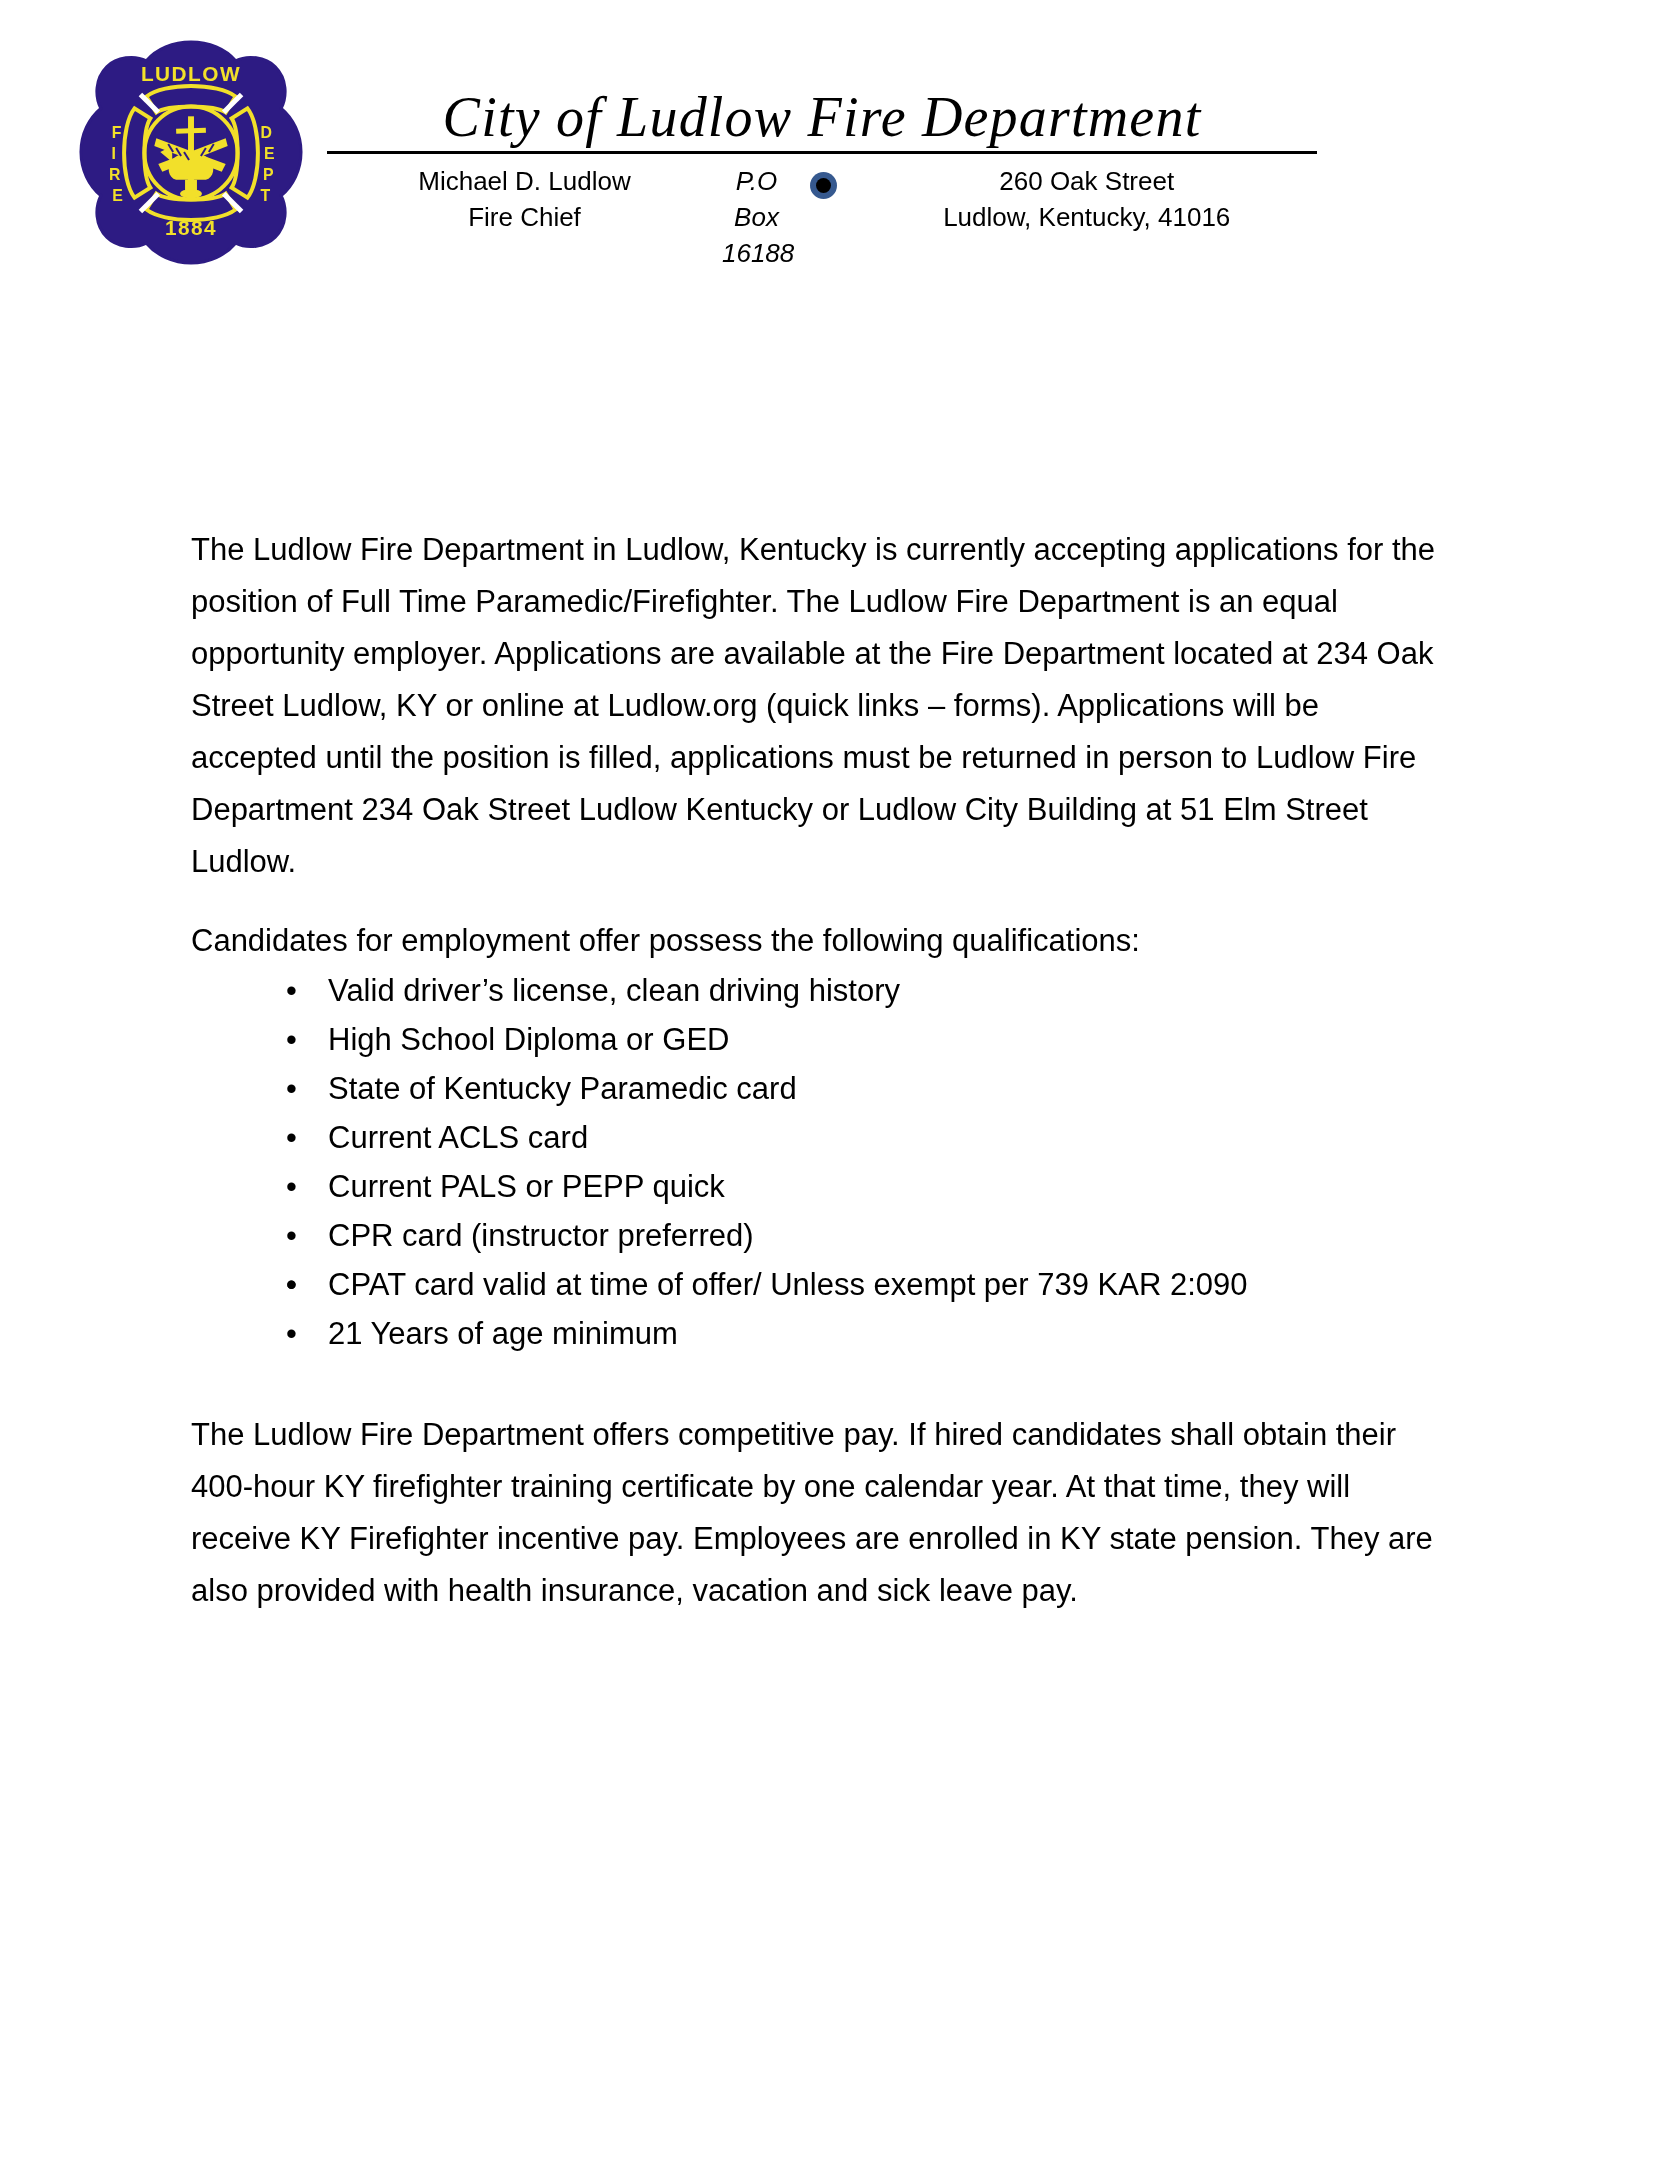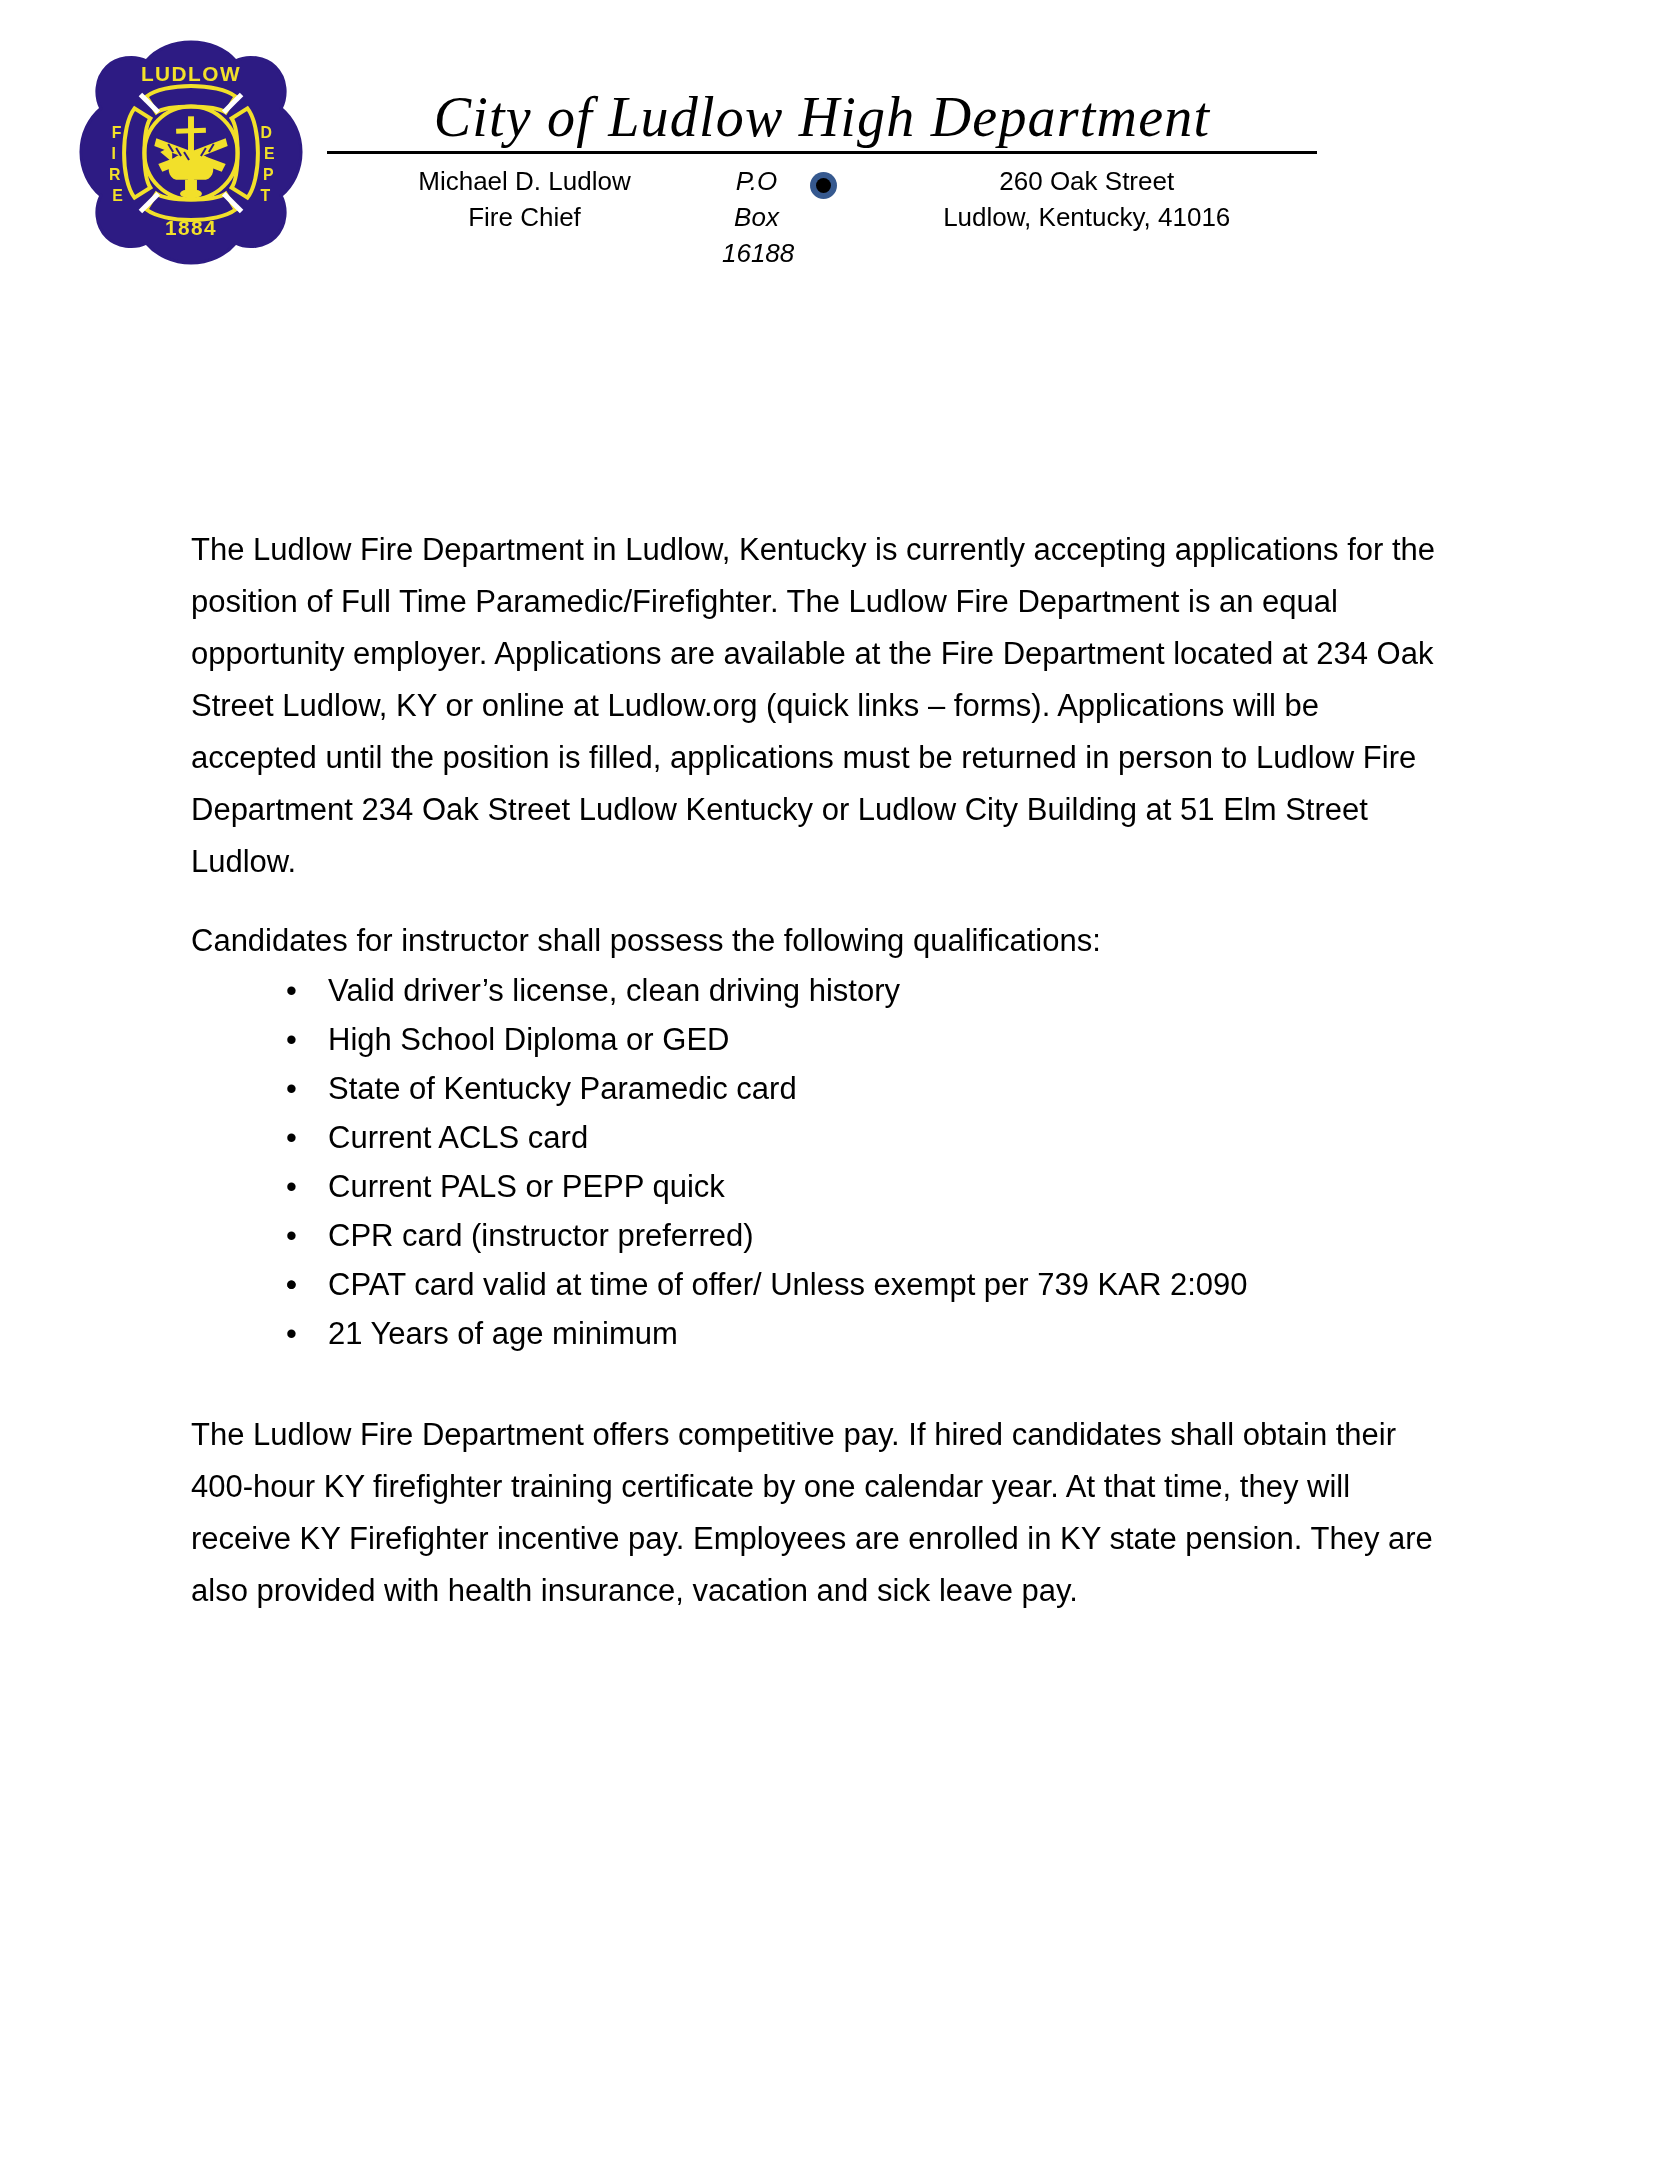--- a/index.html
+++ b/index.html
@@ -243,21 +243,21 @@
         <text x="191" y="100" text-anchor="middle" font-family="Liberation Sans, sans-serif" font-size="16" font-weight="bold" fill="#f2e02a">D</text>
         <text x="194" y="121" text-anchor="middle" font-family="Liberation Sans, sans-serif" font-size="16" font-weight="bold" fill="#f2e02a">E</text>
         <text x="193" y="142" text-anchor="middle" font-family="Liberation Sans, sans-serif" font-size="16" font-weight="bold" fill="#f2e02a">P</text>
         <text x="190" y="163" text-anchor="middle" font-family="Liberation Sans, sans-serif" font-size="16" font-weight="bold" fill="#f2e02a">T</text>
 
         <text x="115" y="198" text-anchor="middle" font-family="Liberation Sans, sans-serif" font-size="21" font-weight="bold" fill="#f2e02a" letter-spacing="1.5">1884</text>
       </svg>
     </div>
 
     <div class="header-text">
-      <div class="dept-title">City of Ludlow High Department</div>
+      <div class="dept-title">City of Ludlow Fire Department</div>
 
       <div class="contact-grid">
         <div class="contact-col left">
           <span class="contact-line-a">Michael D. Ludlow</span>
           <span class="contact-line-b">Fire Chief</span>
         </div>
         <div class="contact-col mid">
           <span class="contact-line-a">P.O Box 16188</span>
         </div>
         <div class="contact-col mid">
@@ -268,21 +268,21 @@
           <span class="contact-line-b">Ludlow, Kentucky, 41016</span>
         </div>
       </div>
     </div>
   </div>
 
   <div class="body-wrap">
 
     <p class="para">The Ludlow Fire Department in Ludlow, Kentucky is currently accepting applications for the position of Full Time Paramedic/Firefighter. The Ludlow Fire Department is an equal opportunity employer. Applications are available at the Fire Department located at 234 Oak Street Ludlow, KY or online at Ludlow.org (quick links – forms).  Applications will be accepted until the position is filled, applications must be returned in person to Ludlow Fire Department 234 Oak Street Ludlow Kentucky or Ludlow City Building at 51 Elm Street Ludlow.</p>
 
-    <p class="qual-intro">Candidates for instructor shall possess the following qualifications:</p>
+    <p class="qual-intro">Candidates for employment offer possess the following qualifications:</p>
 
     <ul class="quals" id="quals-list">
         <li><span class="li-bullet">•</span><span>Valid driver’s license, clean driving history</span></li>
         <li><span class="li-bullet">•</span><span>High School Diploma or GED</span></li>
         <li><span class="li-bullet">•</span><span>State of Kentucky Paramedic card</span></li>
         <li><span class="li-bullet">•</span><span>Current ACLS card</span></li>
         <li><span class="li-bullet">•</span><span>Current PALS or PEPP quick</span></li>
         <li><span class="li-bullet">•</span><span>CPR card (instructor preferred)</span></li>
         <li><span class="li-bullet">•</span></li>
         <li><span class="li-bullet">•</span><span>CPAT card valid at time of offer/ Unless exempt per 739 KAR 2:090</span></li>

